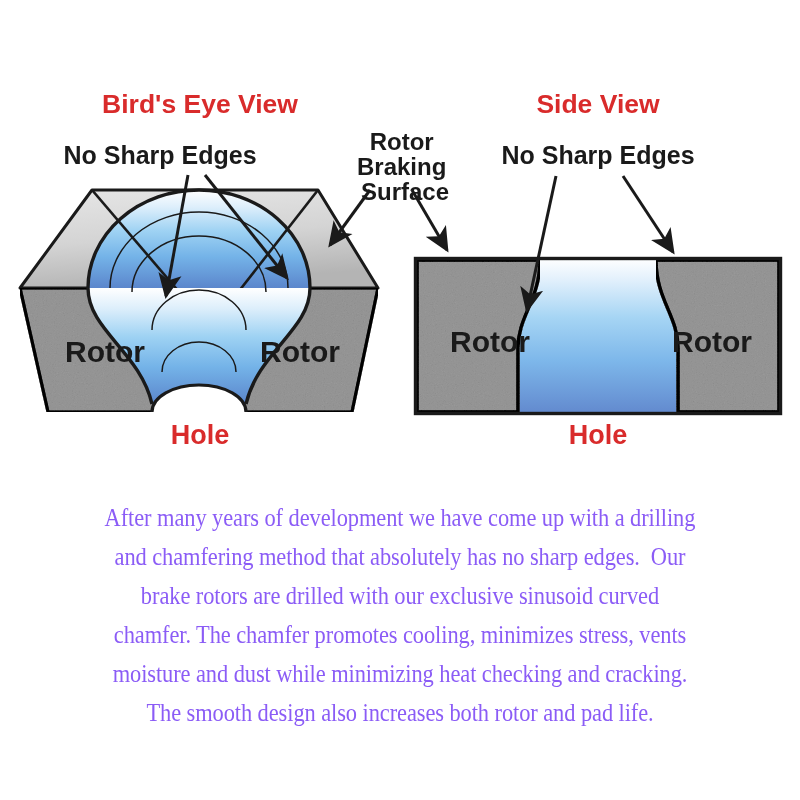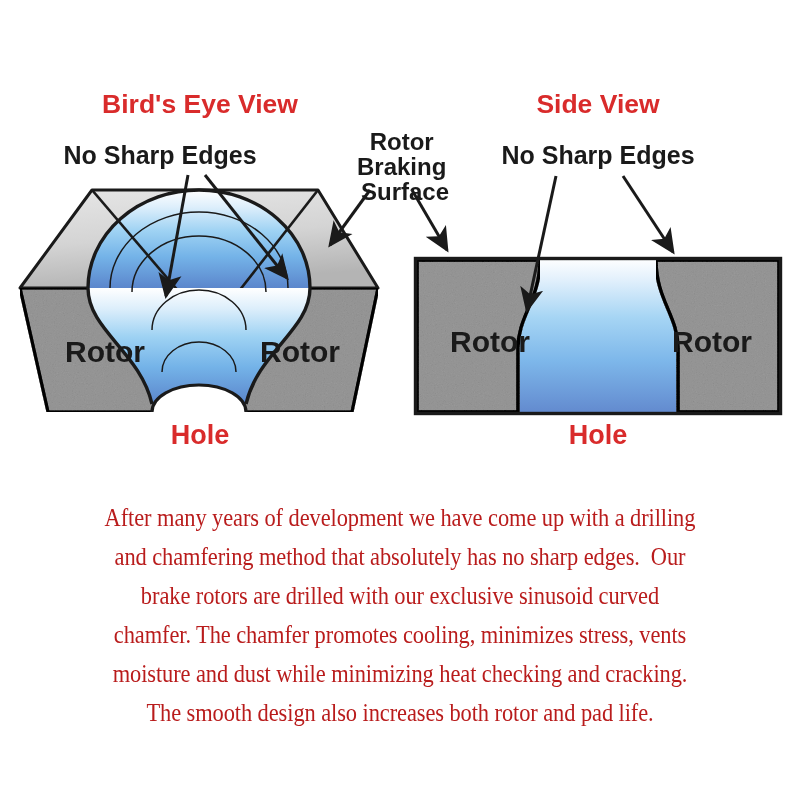--- a/index.html
+++ b/index.html
@@ -9,21 +9,21 @@
   #page{position:relative;width:800px;height:800px;background:#fff;}
 
   .diagram-area{position:absolute;left:0;top:0;width:800px;height:480px;}
   svg.figure{position:absolute;left:0;top:0;width:800px;height:480px;}
 
   .caption{position:absolute;left:0;top:498px;width:800px;
            text-align:center;
            font-family:"Liberation Serif",serif;
            font-size:25.5px;
            line-height:39px;
-           color:#b91c1c;
+           color:#8b5cf6;
            letter-spacing:-0.1px;}
   .caption .ln{display:block;white-space:pre;
                transform:scaleX(0.88);transform-origin:center;}
 </style>
 </head>
 <body>
 
 <div id="page">
 
   <div class="diagram-area">

